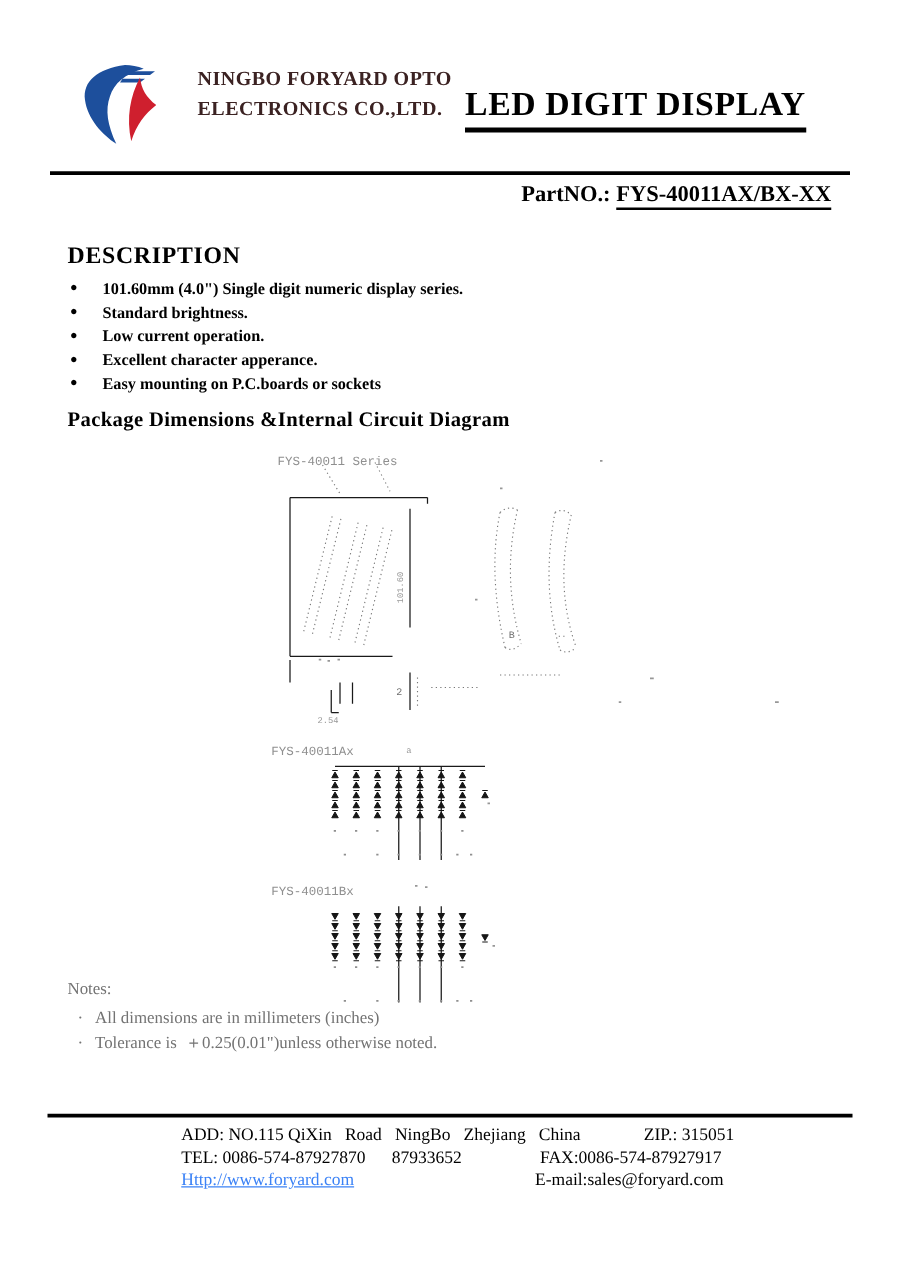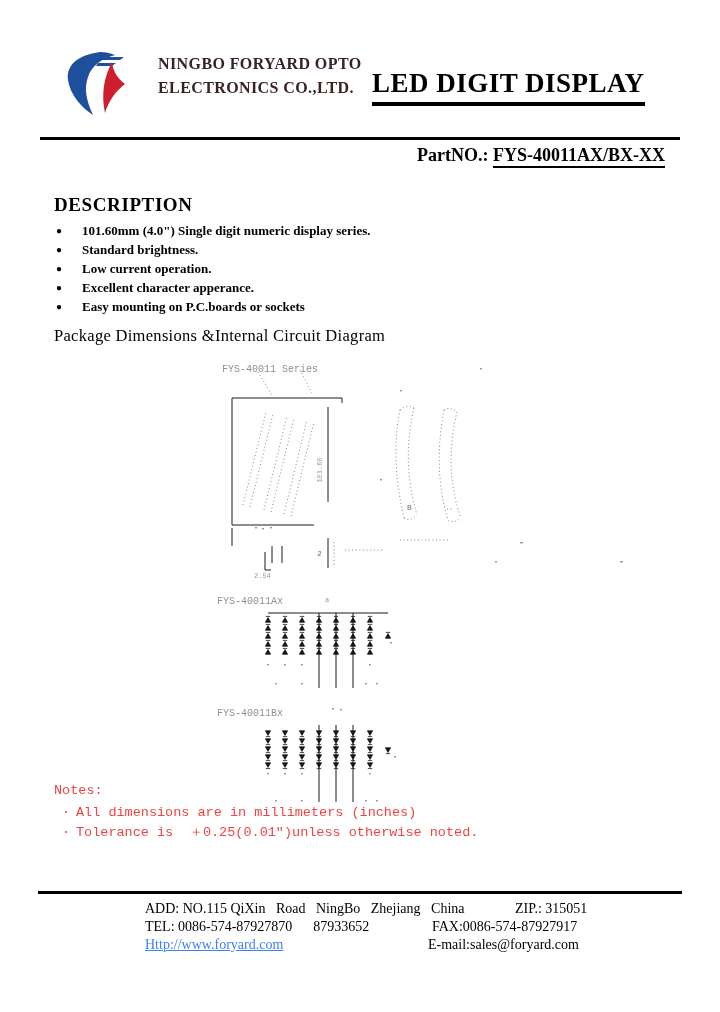--- a/index.html
+++ b/index.html
@@ -17,33 +17,33 @@
   .rule{background:#000;height:3px;}
   .rule-top{left:40px;top:137px;width:640px;}
   .part-line{top:145px;right:55px;font-size:18px;font-weight:bold;white-space:pre;font-family:Liberation Serif, serif;}
   .part-num{border-bottom:2px solid #000;padding-bottom:1px;}
   
   .desc-heading{left:54px;top:194px;font-size:19px;font-weight:bold;letter-spacing:.6px;}
   .desc-list{left:56px;top:221px;list-style:none;margin:0;padding:0;}
   .desc-list li{display:flex;align-items:flex-start;height:19px;}
   .desc-bullet{font-size:10px;line-height:19px;width:26px;flex:none;}
   .desc-text{font-size:13px;font-weight:bold;line-height:19px;white-space:pre;}
-  .pkg-heading{left:54px;top:326px;font-size:16.5px;font-weight:normal;letter-spacing:.3px;}
+  .pkg-heading{left:54px;top:326px;font-size:16.5px;font-weight:bold;letter-spacing:.3px;}
   
   .diagram{left:0;top:352px;pointer-events:none;}
   .diagram .solid{stroke:#1a1a1a;stroke-width:1;fill:none;}
   .diagram .dotted{stroke:#777;stroke-width:.9;fill:none;stroke-dasharray:1,2.6;}
   .diagram .ft{fill:#8f8f8f;font-family:"Liberation Mono", monospace;font-size:10px;}
   .diagram .sm{font-size:7px;fill:#999;}
   .diagram .mid{font-size:8px;fill:#6e6e6e;}
   .diagram .specks rect{fill:#979797;}
   .diagram #diodes{fill:#161616;stroke:#161616;stroke-width:.8;}
   
-  .notes{left:54px;top:783px;font-family:Liberation Mono, monospace;
-         font-size:13.5px;color:#ef4444;}
+  .notes{left:54px;top:783px;font-family:Liberation Serif, serif;
+         font-size:13.5px;color:#737373;}
   .notes-heading{margin:0 0 5px 0;font-weight:normal;font-size:13.5px;}
   .notes ul{list-style:none;margin:4px;padding:0;}
   .notes li{height:20px;line-height:20px;white-space:pre;}
   .notes .nb{display:inline-block;width:14px;padding-left:4px;}
   
   .rule-bottom{left:38px;top:891px;width:644px;}
   .footer-text{font-size:14px;white-space:pre;}
   .f-addr{left:145px;top:901px;}
   .f-zip{left:515px;top:901px;text-align:center;}
   .f-tel{left:145px;top:919px;}

